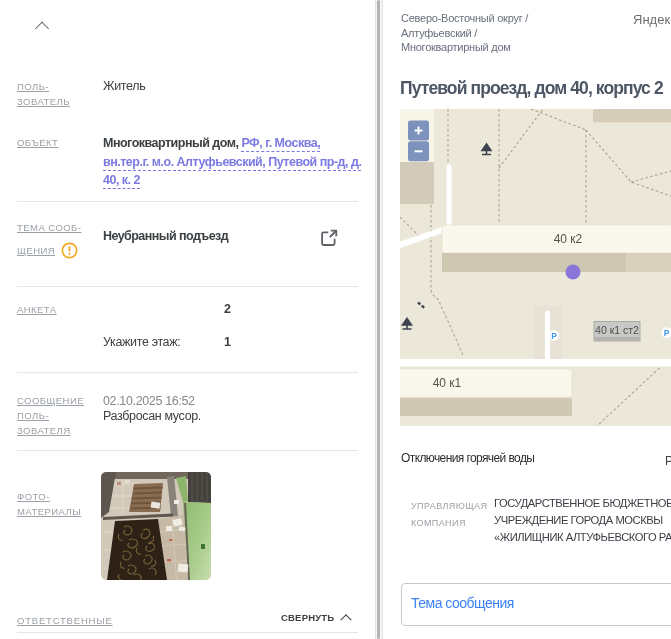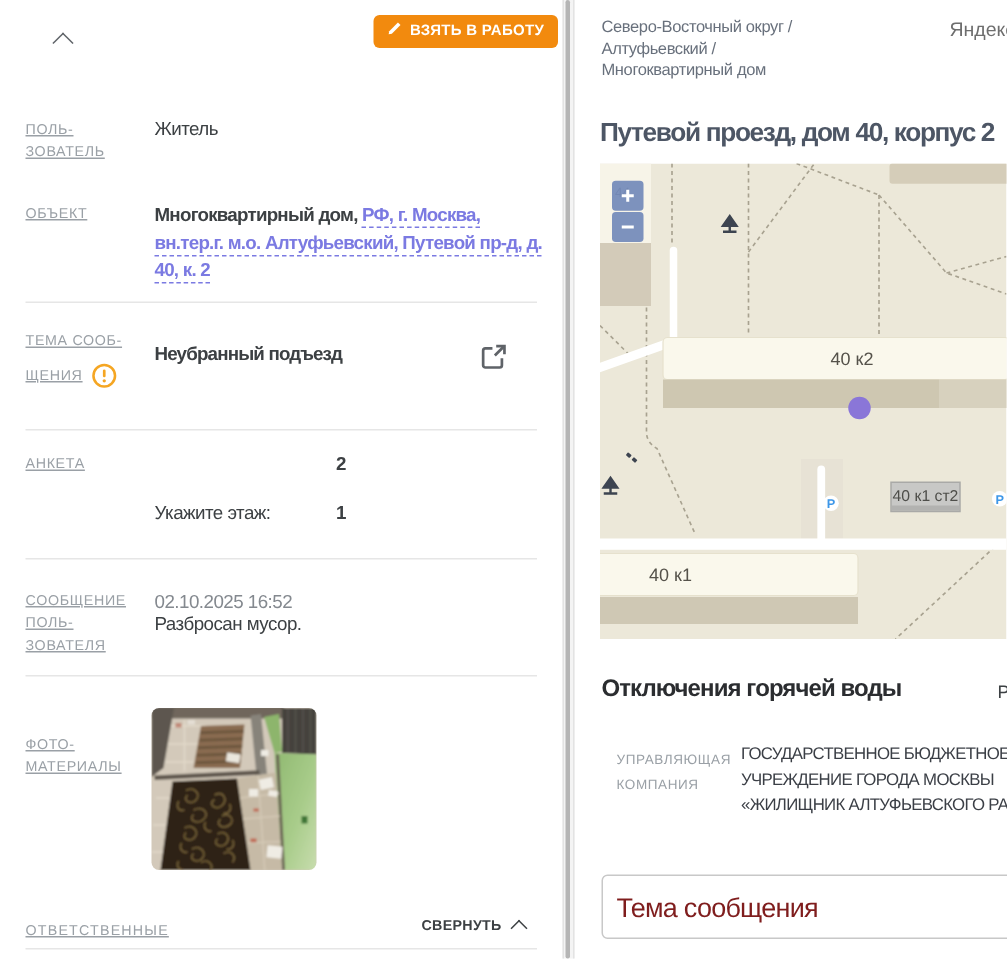--- a/index.html
+++ b/index.html
@@ -11,25 +11,20 @@
 </style>
 </head>
 <body>
 
 <div class="abs" style="left:0;top:0;width:375px;height:639px;">
 
   <div class="abs" style="left:17px;top:11px;width:235px;font-size:17px;line-height:24.5px;font-weight:500;color:#3a3d42;letter-spacing:-.4px;">
     <span style="display:inline-block;width:9px;height:9px;border-left:1.7px solid #5f6368;border-top:1.7px solid #5f6368;transform:rotate(45deg) translate(4px,4px);margin-left:20px;"></span>
   </div>
 
-  <div class="abs" style="left:249px;top:10px;width:123px;height:22px;background:#f28a0e;border-radius:4px;color:#fff;font-size:10px;font-weight:700;letter-spacing:.2px;line-height:22px;text-align:center;">
-    <svg width="11" height="11" viewBox="0 0 16 16" style="vertical-align:-1px;margin-right:4px;">
-        <path d="M2.2 11.3 10.6 2.9 13.1 5.4 4.7 13.8 1.6 14.4z" fill="#fff"></path>
-      </svg>ВЗЯТЬ В РАБОТУ
-  </div>
 
   <div class="lbl" style="left:17px;top:79px;">ПОЛЬ-<br>ЗОВАТЕЛЬ</div>
 
   <div class="val" style="left:103px;top:79px;">Житель</div>
 
   <div class="lbl" style="left:17px;top:135px;">ОБЪЕКТ</div>
 
   <div class="val" style="left:103px;top:134px;width:275px;line-height:18.5px;font-weight:700;letter-spacing:-.5px;white-space:nowrap;">Многоквартирный дом, <span style="color:#7b7ae2;text-decoration:underline dashed;text-decoration-thickness:1px;text-underline-offset:4px;">РФ, г. Москва,<br>вн.тер.г. м.о. Алтуфьевский, Путевой пр-д, д.<br>40, к. 2</span></div>
 
   <div class="div" style="top:201px;"></div>
@@ -232,24 +227,24 @@
 
     <text x="10" y="22" font-size="9" fill="#555" opacity=".8">44</text>
 
     <rect x="8" y="11.5" width="21" height="20" rx="2.5" fill="#7289b9" opacity=".92"></rect>
     <path d="M18.5 17.5v8M14.5 21.5h8" stroke="#fff" stroke-width="2"></path>
 
     <rect x="8" y="32.3" width="21" height="20" rx="2.5" fill="#7289b9" opacity=".92"></rect>
     <path d="M14.5 42.3h8" stroke="#fff" stroke-width="2"></path>
   </svg>
 
-  <div class="abs" style="left:19px;top:451px;font-size:16px;font-weight:700;color:#2b2d30;letter-spacing:-.6px;">Отключения горячей воды</div>
+  <div class="abs" style="left:19px;top:451px;font-size:12px;font-weight:400;color:#2b2d30;letter-spacing:-.6px;">Отключения горячей воды</div>
 
   <div class="abs" style="left:283px;top:454px;font-size:12px;color:#3c4043;white-space:nowrap;">Ре</div>
 
   <div class="abs" style="left:29px;top:498px;font-size:9px;font-weight:500;letter-spacing:.4px;color:#9aa0a6;line-height:16.8px;">УПРАВЛЯЮЩАЯ<br>КОМПАНИЯ</div>
 
   <div class="abs" style="left:112px;top:495px;font-size:11.2px;color:#3b3f46;line-height:16.9px;white-space:nowrap;letter-spacing:-.45px;">ГОСУДАРСТВЕННОЕ БЮДЖЕТНОЕ<br>УЧРЕЖДЕНИЕ ГОРОДА МОСКВЫ<br>«ЖИЛИЩНИК АЛТУФЬЕВСКОГО РАЙОНА»</div>
 
   <div class="abs" style="left:19px;top:583px;width:320px;height:41px;border:1px solid #c8c8c8;border-radius:4px;background:#fff;">
-    <div class="abs" style="left:9px;top:11px;font-size:18px;color:#7f1d1d;letter-spacing:-.5px;">Тема сообщения</div>
+    <div class="abs" style="left:9px;top:11px;font-size:14px;color:#3b82f6;letter-spacing:-.5px;">Тема сообщения</div>
   </div>
 </div>
 
 </body></html>

